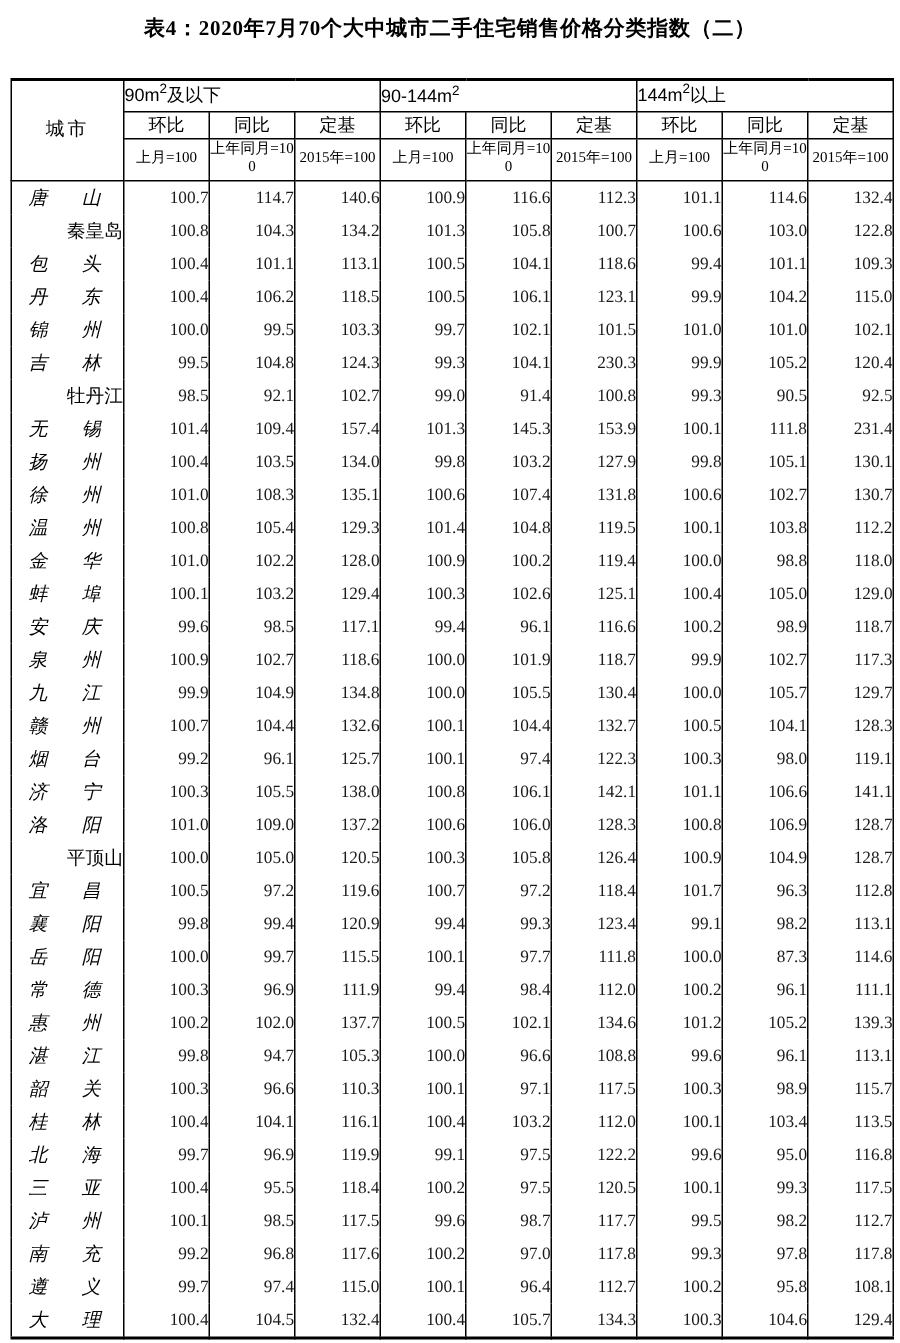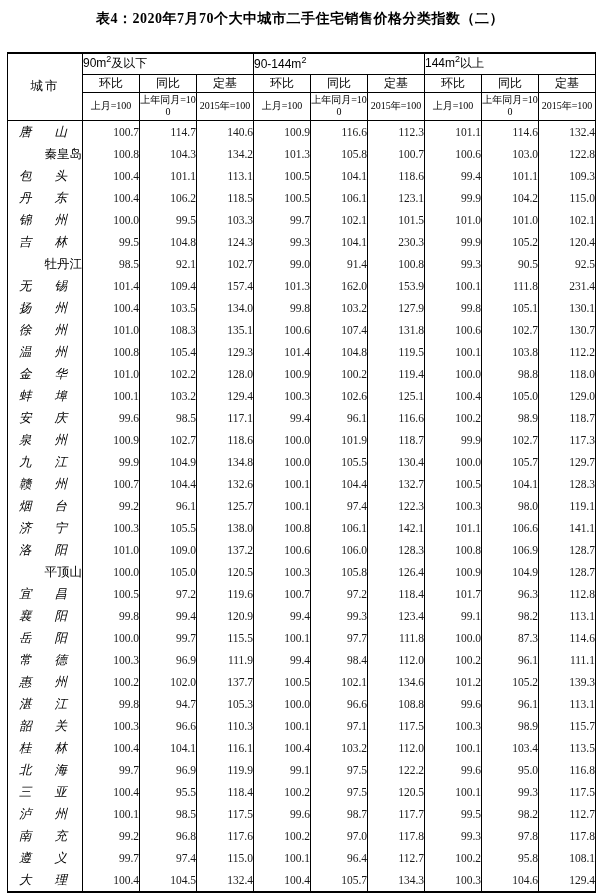--- a/index.html
+++ b/index.html
@@ -216,21 +216,21 @@
         <td class="num-cell">99.3</td>
         <td class="num-cell">90.5</td>
         <td class="num-cell">92.5</td>
       </tr>
       <tr>
         <td class="city-cell spread">无锡</td>
         <td class="num-cell">101.4</td>
         <td class="num-cell">109.4</td>
         <td class="num-cell">157.4</td>
         <td class="num-cell">101.3</td>
-        <td class="num-cell">162.0</td>
+        <td class="num-cell">145.3</td>
         <td class="num-cell">153.9</td>
         <td class="num-cell">100.1</td>
         <td class="num-cell">111.8</td>
         <td class="num-cell">231.4</td>
       </tr>
       <tr>
         <td class="city-cell spread">扬州</td>
         <td class="num-cell">100.4</td>
         <td class="num-cell">103.5</td>
         <td class="num-cell">134.0</td>

